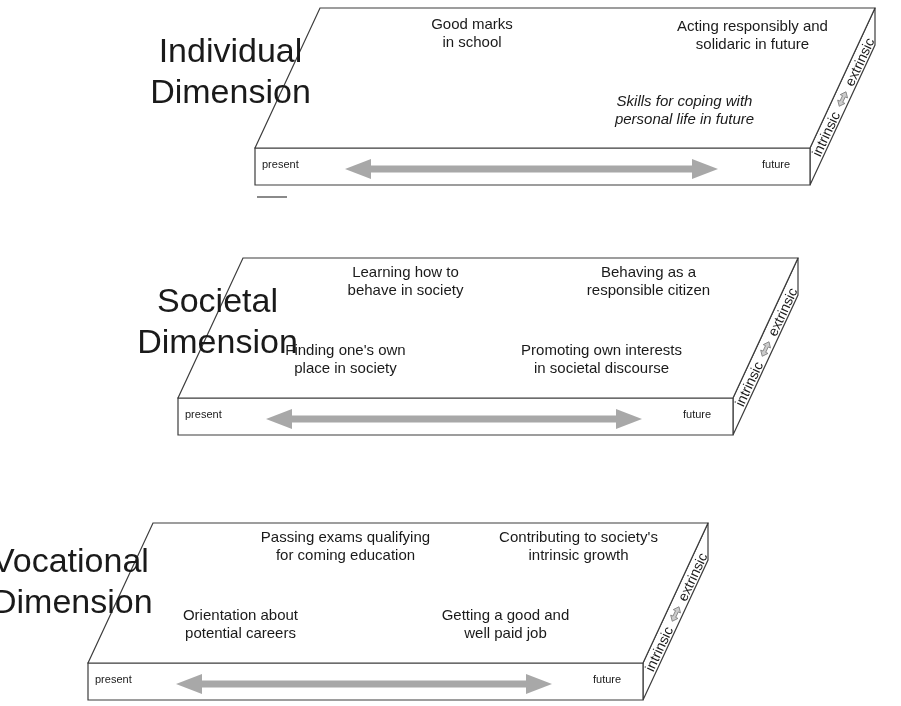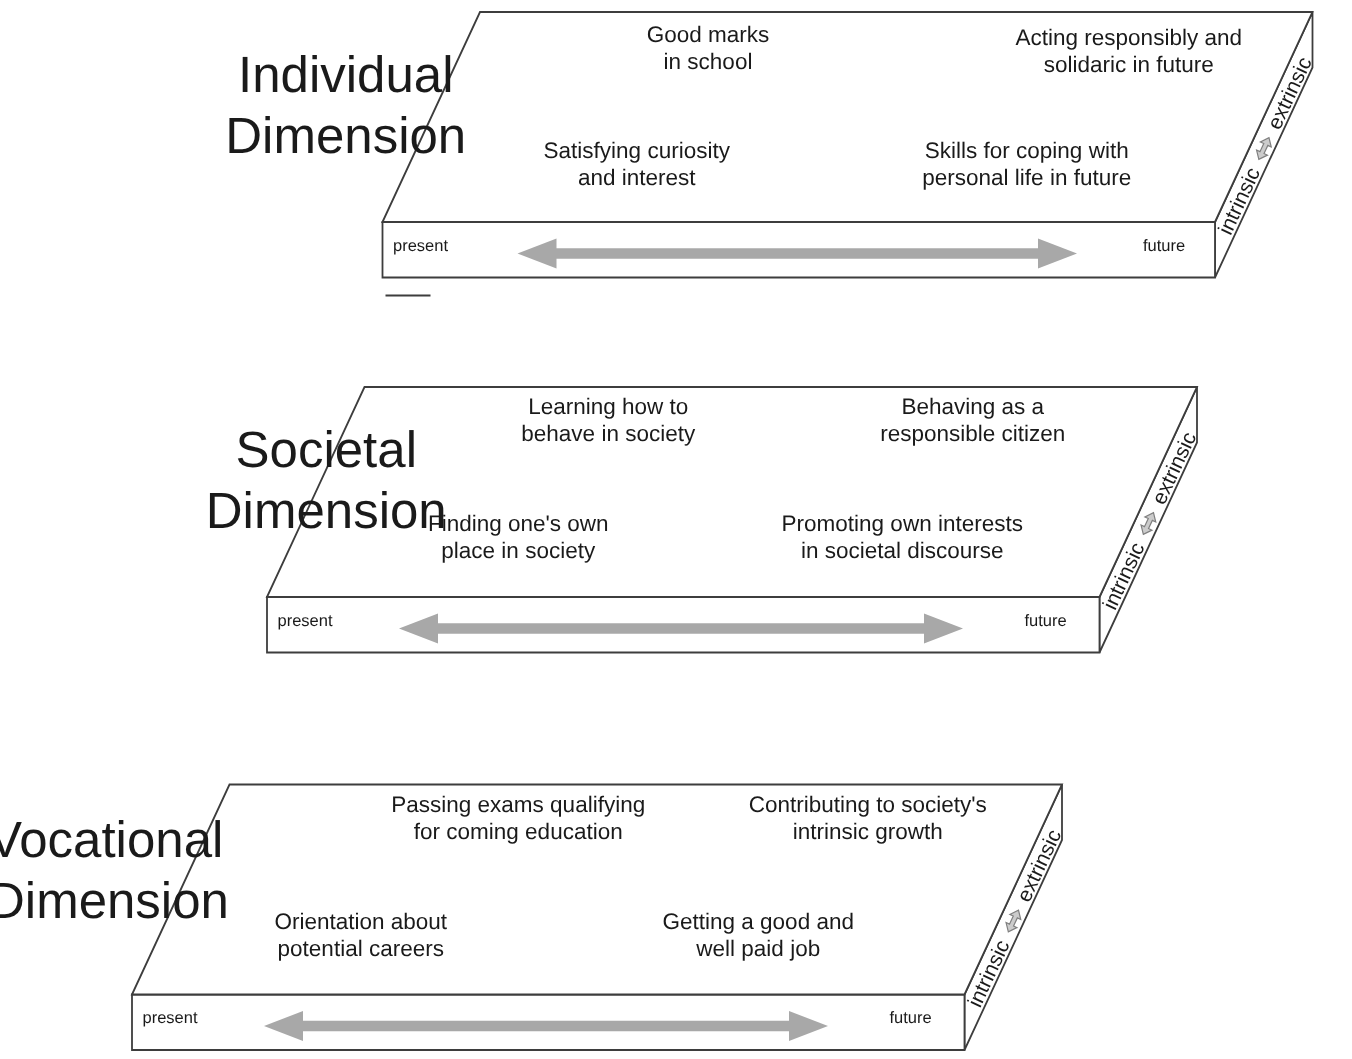--- a/index.html
+++ b/index.html
@@ -53,23 +53,21 @@
     <polygon points="176,684 202,674 202,694" fill="#a8a8a8"></polygon>
     <polygon points="552,684 526,674 526,694" fill="#a8a8a8"></polygon>
   </svg>
 
   <div class="panel-title" style="left:128px; top:30px; width:205px;">Individual
 Dimension</div>
   <div class="label" style="left:382px; top:15px; width:180px;">Good marks
 in school</div>
   <div class="label" style="left:635px; top:17px; width:235px;">Acting responsibly and
 solidaric in future</div>
-  <div class="label" style="left:322px; top:92px; width:205px;">Satisfying curiosity
-and interest</div>
-  <div class="label" style="left:562px; top:92px; width:245px;">Skills for coping with
+  <div class="label" style="left:562px; top:92px; width:245px;font-style:italic;">Skills for coping with
 personal life in future</div>
   <div class="timeline-label" style="left:262px; top:158px;">present</div>
   <div class="timeline-label" style="left:762px; top:158px;">future</div>
   <div class="axis-label" style="left:757px; top:86px; width:172px;">
     <span>intrinsic</span>
     <svg width="18" height="11" viewBox="0 0 18 11">
       <polygon points="1,5.5 6,1.5 6,4 12,4 12,1.5 17,5.5 12,9.5 12,7 6,7 6,9.5" stroke="#808080" stroke-width="0.8" fill="#cccccc"></polygon>
     </svg>
     <span>extrinsic</span>
   </div>

